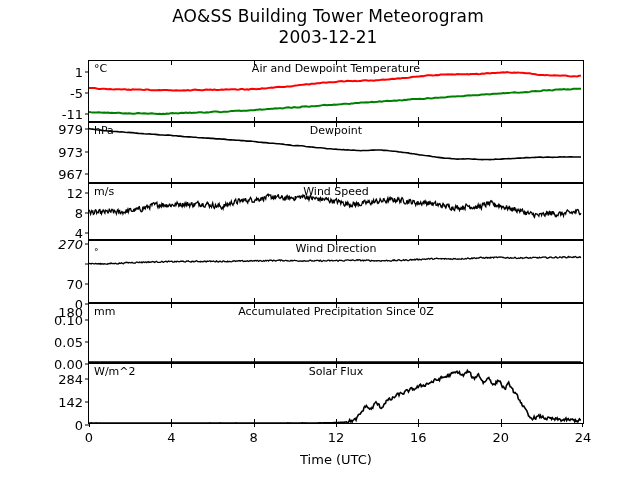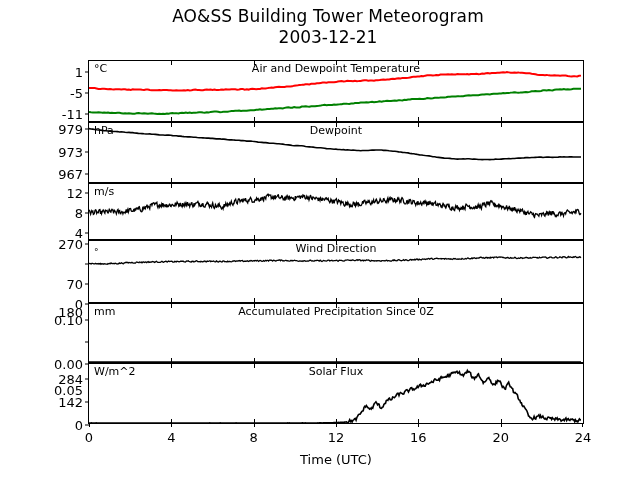--- a/index.html
+++ b/index.html
@@ -191,20 +191,21 @@
       <div class="xtickmark-in-bottom" style="left: 329.333px;"></div>
       <div class="xtickmark-in-top" style="left: 411.667px;"></div>
       <div class="xtickmark-in-bottom" style="left: 411.667px;"></div>
     </div>
 
   <div class="axes" id="panel-wind-speed" style="top:183px; height:57px;">
     <svg class="panel-svg" viewBox="0 0 496 57" preserveAspectRatio="none">
       <polyline id="trace-wind-speed" fill="none" stroke="#000000" stroke-width="1.3" vector-effect="non-scaling-stroke" points="0.00,27.07 0.55,27.40 1.10,29.51 1.65,31.32 2.20,29.17 2.75,27.68 3.30,28.82 3.85,28.16 4.40,31.48 4.95,31.17 5.49,30.12 6.04,27.30 6.59,26.81 7.14,27.05 7.69,30.38 8.24,29.08 8.79,29.65 9.34,29.80 9.89,27.32 10.44,26.56 10.99,26.45 11.54,30.95 12.09,27.74 12.64,30.77 13.19,29.11 13.74,27.87 14.29,26.90 14.84,27.67 15.39,29.41 15.94,30.31 16.48,27.21 17.03,27.74 17.58,27.53 18.13,27.34 18.68,29.84 19.23,29.98 19.78,28.21 20.33,26.28 20.88,27.26 21.43,28.80 21.98,29.18 22.53,27.00 23.08,26.23 23.63,26.80 24.18,28.09 24.73,30.35 25.28,27.06 25.83,27.65 26.38,28.75 26.93,28.99 27.47,30.89 28.02,28.87 28.57,27.00 29.12,26.33 29.67,29.43 30.22,27.90 30.77,27.54 31.32,30.78 31.87,30.81 32.42,29.22 32.97,28.49 33.52,29.10 34.07,30.93 34.62,29.33 35.17,29.15 35.72,29.41 36.27,30.22 36.82,28.85 37.37,26.33 37.92,29.77 38.46,27.71 39.01,26.16 39.56,29.29 40.11,27.65 40.66,25.54 41.21,25.61 41.76,25.50 42.31,27.72 42.86,28.33 43.41,28.27 43.96,28.34 44.51,27.99 45.06,25.72 45.61,28.51 46.16,25.38 46.71,27.69 47.26,25.17 47.81,24.97 48.36,25.83 48.91,24.94 49.45,25.75 50.00,23.83 50.55,23.52 51.10,25.93 51.65,27.35 52.20,28.48 52.75,28.78 53.30,28.48 53.85,24.95 54.40,26.09 54.95,24.23 55.50,25.22 56.05,23.99 56.60,25.35 57.15,23.41 57.70,23.31 58.25,21.40 58.80,24.26 59.35,23.02 59.90,23.26 60.44,24.50 60.99,25.81 61.54,21.41 62.09,21.08 62.64,20.54 63.19,22.21 63.74,20.24 64.29,19.85 64.84,19.49 65.39,20.05 65.94,21.21 66.49,19.74 67.04,20.21 67.59,19.93 68.14,19.13 68.69,23.21 69.24,24.63 69.79,22.71 70.34,21.89 70.89,23.82 71.43,21.91 71.98,22.77 72.53,23.71 73.08,20.62 73.63,22.17 74.18,19.88 74.73,22.78 75.28,21.73 75.83,22.05 76.38,23.32 76.93,22.61 77.48,20.80 78.03,23.63 78.58,23.65 79.13,22.37 79.68,23.07 80.23,22.11 80.78,20.88 81.33,21.16 81.88,23.13 82.42,23.43 82.97,21.78 83.52,21.15 84.07,21.44 84.62,22.36 85.17,22.87 85.72,22.89 86.27,21.39 86.82,19.36 87.37,22.21 87.92,21.00 88.47,18.85 89.02,20.07 89.57,20.32 90.12,22.69 90.67,21.38 91.22,23.33 91.77,19.56 92.32,22.41 92.87,22.40 93.41,23.53 93.96,19.83 94.51,22.90 95.06,22.44 95.61,20.51 96.16,22.95 96.71,21.19 97.26,19.62 97.81,22.13 98.36,20.42 98.91,18.81 99.46,22.21 100.01,21.62 100.56,20.81 101.11,23.39 101.66,21.49 102.21,21.24 102.76,19.50 103.31,19.42 103.86,22.32 104.40,23.73 104.95,22.71 105.50,19.82 106.05,22.10 106.60,20.91 107.15,19.68 107.70,19.47 108.25,19.46 108.80,18.96 109.35,18.05 109.90,19.53 110.45,22.45 111.00,20.92 111.55,22.42 112.10,23.45 112.65,23.32 113.20,21.40 113.75,22.14 114.30,19.83 114.85,22.75 115.39,23.76 115.94,23.90 116.49,23.91 117.04,21.51 117.59,21.44 118.14,19.93 118.69,18.88 119.24,20.34 119.79,19.98 120.34,22.08 120.89,23.76 121.44,21.06 121.99,23.00 122.54,23.08 123.09,24.12 123.64,21.09 124.19,19.53 124.74,22.27 125.29,24.30 125.84,25.32 126.38,24.38 126.93,21.13 127.48,22.17 128.03,23.98 128.58,23.56 129.13,22.41 129.68,21.04 130.23,22.84 130.78,20.79 131.33,22.92 131.88,22.98 132.43,24.45 132.98,25.68 133.53,24.73 134.08,24.11 134.63,25.80 135.18,23.11 135.73,20.86 136.28,23.16 136.83,22.26 137.37,19.69 137.92,21.58 138.47,22.58 139.02,20.49 139.57,22.31 140.12,20.88 140.67,21.27 141.22,19.87 141.77,21.52 142.32,19.59 142.87,17.79 143.42,20.28 143.97,21.14 144.52,22.05 145.07,20.22 145.62,20.29 146.17,17.08 146.72,16.61 147.27,15.72 147.82,18.32 148.36,19.81 148.91,20.51 149.46,17.54 150.01,15.51 150.56,15.32 151.11,16.16 151.66,18.47 152.21,17.06 152.76,17.53 153.31,16.15 153.86,15.89 154.41,19.08 154.96,17.31 155.51,15.59 156.06,16.08 156.61,17.01 157.16,14.76 157.71,17.15 158.26,17.89 158.81,18.79 159.35,19.71 159.90,16.28 160.45,18.33 161.00,15.83 161.55,15.40 162.10,13.93 162.65,14.91 163.20,16.29 163.75,18.63 164.30,18.95 164.85,18.70 165.40,18.56 165.95,18.76 166.50,16.70 167.05,16.53 167.60,16.77 168.15,14.74 168.70,16.35 169.25,14.94 169.80,14.74 170.34,16.67 170.89,17.83 171.44,17.19 171.99,15.73 172.54,17.35 173.09,13.82 173.64,15.80 174.19,13.32 174.74,16.59 175.29,17.54 175.84,13.56 176.39,13.33 176.94,14.36 177.49,15.51 178.04,12.13 178.59,11.97 179.14,10.91 179.69,10.54 180.24,12.21 180.79,11.16 181.33,11.56 181.88,11.45 182.43,11.34 182.98,14.92 183.53,13.86 184.08,14.60 184.63,13.11 185.18,15.19 185.73,13.58 186.28,14.55 186.83,11.63 187.38,14.68 187.93,13.70 188.48,13.17 189.03,12.60 189.58,11.33 190.13,11.18 190.68,14.06 191.23,14.44 191.78,15.06 192.32,14.14 192.87,14.06 193.42,12.20 193.97,12.42 194.52,14.54 195.07,16.47 195.62,16.16 196.17,14.74 196.72,17.18 197.27,14.41 197.82,16.18 198.37,12.95 198.92,11.84 199.47,13.08 200.02,16.27 200.57,13.63 201.12,12.03 201.67,15.66 202.22,14.68 202.77,13.77 203.31,13.73 203.86,14.74 204.41,14.61 204.96,14.32 205.51,16.14 206.06,17.12 206.61,16.56 207.16,12.50 207.71,14.97 208.26,13.60 208.81,13.61 209.36,12.83 209.91,12.79 210.46,13.45 211.01,12.41 211.56,12.33 212.11,15.28 212.66,13.34 213.21,12.49 213.76,13.31 214.30,13.74 214.85,11.32 215.40,11.85 215.95,12.98 216.50,12.30 217.05,15.23 217.60,15.57 218.15,14.93 218.70,12.49 219.25,13.49 219.80,16.12 220.35,14.22 220.90,16.61 221.45,14.77 222.00,12.41 222.55,11.99 223.10,13.71 223.65,15.62 224.20,15.96 224.75,13.47 225.29,13.59 225.84,14.40 226.39,14.81 226.94,15.55 227.49,14.64 228.04,13.81 228.59,14.37 229.14,14.79 229.69,15.42 230.24,17.62 230.79,14.17 231.34,15.88 231.89,17.22 232.44,14.03 232.99,14.83 233.54,16.99 234.09,16.92 234.64,14.87 235.19,15.34 235.74,15.48 236.28,16.76 236.83,16.30 237.38,14.65 237.93,15.19 238.48,14.56 239.03,16.13 239.58,15.99 240.13,15.06 240.68,17.38 241.23,18.10 241.78,19.30 242.33,18.48 242.88,15.55 243.43,16.57 243.98,18.38 244.53,20.20 245.08,16.23 245.63,17.89 246.18,20.05 246.73,16.75 247.27,16.73 247.82,15.89 248.37,15.23 248.92,17.48 249.47,19.96 250.02,18.77 250.57,16.64 251.12,17.56 251.67,17.38 252.22,18.86 252.77,20.65 253.32,17.97 253.87,19.14 254.42,18.75 254.97,18.51 255.52,20.63 256.07,22.15 256.62,22.86 257.17,22.44 257.72,19.34 258.26,20.56 258.81,18.61 259.36,22.12 259.91,18.91 260.46,20.27 261.01,20.98 261.56,23.24 262.11,21.47 262.66,23.08 263.21,22.23 263.76,23.50 264.31,23.60 264.86,21.42 265.41,18.83 265.96,19.11 266.51,21.49 267.06,20.43 267.61,23.03 268.16,21.53 268.71,19.38 269.25,21.44 269.80,19.59 270.35,19.42 270.90,22.36 271.45,21.32 272.00,22.17 272.55,22.36 273.10,22.43 273.65,21.72 274.20,20.12 274.75,17.89 275.30,20.33 275.85,17.72 276.40,16.88 276.95,16.76 277.50,19.00 278.05,20.45 278.60,18.62 279.15,19.44 279.70,19.20 280.24,17.35 280.79,18.50 281.34,17.49 281.89,19.17 282.44,20.66 282.99,21.40 283.54,20.02 284.09,18.07 284.64,19.47 285.19,17.75 285.74,16.31 286.29,19.92 286.84,18.36 287.39,18.46 287.94,16.71 288.49,15.76 289.04,16.98 289.59,19.72 290.14,19.03 290.69,19.79 291.23,18.80 291.78,17.38 292.33,15.28 292.88,16.44 293.43,17.86 293.98,18.65 294.53,18.00 295.08,18.15 295.63,15.36 296.18,15.18 296.73,17.02 297.28,17.47 297.83,18.91 298.38,18.04 298.93,19.11 299.48,15.92 300.03,14.46 300.58,18.17 301.13,17.01 301.68,14.89 302.22,14.01 302.77,16.82 303.32,14.65 303.87,14.35 304.42,14.89 304.97,16.79 305.52,18.57 306.07,18.26 306.62,14.67 307.17,17.05 307.72,18.60 308.27,16.88 308.82,18.18 309.37,17.86 309.92,14.86 310.47,15.77 311.02,14.65 311.57,16.64 312.12,19.03 312.67,17.43 313.21,18.29 313.76,15.10 314.31,14.08 314.86,14.80 315.41,16.14 315.96,18.93 316.51,20.11 317.06,20.53 317.61,20.66 318.16,20.55 318.71,19.06 319.26,16.87 319.81,19.38 320.36,17.61 320.91,20.32 321.46,18.37 322.01,16.23 322.56,16.11 323.11,17.04 323.66,20.53 324.20,20.64 324.75,19.90 325.30,17.04 325.85,17.37 326.40,17.26 326.95,19.62 327.50,20.35 328.05,22.06 328.60,20.25 329.15,19.39 329.70,20.63 330.25,17.86 330.80,20.59 331.35,21.11 331.90,20.09 332.45,19.88 333.00,18.70 333.55,21.16 334.10,21.82 334.65,19.90 335.19,19.39 335.74,18.59 336.29,21.18 336.84,17.88 337.39,17.27 337.94,19.47 338.49,18.64 339.04,21.48 339.59,19.89 340.14,20.85 340.69,18.06 341.24,21.55 341.79,19.74 342.34,17.49 342.89,20.32 343.44,20.59 343.99,19.86 344.54,22.42 345.09,19.09 345.64,21.39 346.18,19.93 346.73,19.84 347.28,19.07 347.83,18.26 348.38,21.90 348.93,22.06 349.48,21.74 350.03,20.70 350.58,22.41 351.13,20.74 351.68,20.94 352.23,20.40 352.78,21.60 353.33,23.44 353.88,22.93 354.43,24.92 354.98,21.49 355.53,20.08 356.08,20.88 356.63,23.33 357.17,21.32 357.72,24.03 358.27,24.90 358.82,23.44 359.37,21.19 359.92,21.14 360.47,20.87 361.02,23.02 361.57,21.90 362.12,24.53 362.67,26.22 363.22,26.79 363.77,27.15 364.32,23.59 364.87,25.54 365.42,24.31 365.97,25.81 366.52,27.14 367.07,27.59 367.62,24.32 368.16,22.72 368.71,25.30 369.26,22.84 369.81,22.61 370.36,26.29 370.91,23.74 371.46,25.99 372.01,27.36 372.56,24.64 373.11,26.75 373.66,24.24 374.21,24.77 374.76,26.37 375.31,22.41 375.86,25.52 376.41,24.31 376.96,25.29 377.51,26.33 378.06,22.10 378.61,20.89 379.15,21.35 379.70,22.18 380.25,22.99 380.80,23.07 381.35,23.25 381.90,22.67 382.45,25.31 383.00,25.48 383.55,24.12 384.10,24.28 384.65,25.54 385.20,25.60 385.75,24.79 386.30,24.06 386.85,25.34 387.40,24.36 387.95,23.34 388.50,25.49 389.05,22.74 389.60,25.86 390.14,23.02 390.69,21.37 391.24,24.45 391.79,22.40 392.34,24.20 392.89,22.28 393.44,24.68 393.99,25.91 394.54,22.53 395.09,20.38 395.64,21.42 396.19,19.87 396.74,19.50 397.29,21.24 397.84,22.92 398.39,23.55 398.94,19.73 399.49,18.67 400.04,18.79 400.59,21.90 401.13,18.34 401.68,20.19 402.23,21.47 402.78,18.36 403.33,17.48 403.88,18.41 404.43,17.60 404.98,18.54 405.53,19.17 406.08,21.33 406.63,22.25 407.18,19.43 407.73,22.67 408.28,21.75 408.83,23.42 409.38,22.57 409.93,22.40 410.48,23.20 411.03,21.65 411.58,23.99 412.12,22.00 412.67,23.23 413.22,22.45 413.77,23.17 414.32,25.15 414.87,23.23 415.42,23.82 415.97,23.26 416.52,24.08 417.07,25.92 417.62,25.11 418.17,25.60 418.72,24.16 419.27,22.08 419.82,25.35 420.37,26.77 420.92,24.75 421.47,25.11 422.02,22.79 422.57,25.22 423.11,27.31 423.66,24.53 424.21,27.41 424.76,27.93 425.31,24.40 425.86,27.09 426.41,26.92 426.96,24.53 427.51,24.56 428.06,28.01 428.61,25.46 429.16,28.41 429.71,29.31 430.26,27.18 430.81,26.10 431.36,27.38 431.91,27.63 432.46,29.02 433.01,25.63 433.56,28.75 434.10,26.81 434.65,26.82 435.20,26.10 435.75,28.49 436.30,28.85 436.85,31.55 437.40,29.00 437.95,30.69 438.50,28.70 439.05,31.88 439.60,29.80 440.15,29.41 440.70,28.46 441.25,30.55 441.80,31.00 442.35,30.79 442.90,29.53 443.45,28.84 444.00,29.53 444.55,29.64 445.09,31.62 445.64,31.79 446.19,30.83 446.74,33.97 447.29,34.54 447.84,31.96 448.39,30.79 448.94,31.14 449.49,31.03 450.04,31.10 450.59,31.98 451.14,32.58 451.69,33.42 452.24,30.94 452.79,30.77 453.34,30.61 453.89,30.42 454.44,32.66 454.99,30.90 455.54,30.42 456.08,29.77 456.63,31.40 457.18,32.86 457.73,33.39 458.28,30.07 458.83,32.36 459.38,29.06 459.93,29.97 460.48,29.32 461.03,32.61 461.58,30.55 462.13,28.87 462.68,30.46 463.23,28.48 463.78,31.86 464.33,31.95 464.88,28.75 465.43,28.75 465.98,30.65 466.53,29.32 467.07,30.29 467.62,31.78 468.17,33.56 468.72,32.73 469.27,33.58 469.82,32.16 470.37,32.59 470.92,32.82 471.47,30.61 472.02,29.39 472.57,29.01 473.12,29.09 473.67,32.45 474.22,31.53 474.77,28.77 475.32,31.05 475.87,31.13 476.42,33.07 476.97,30.62 477.52,29.88 478.06,29.80 478.61,30.98 479.16,28.95 479.71,27.80 480.26,26.89 480.81,27.45 481.36,28.14 481.91,28.28 482.46,29.15 483.01,30.04 483.56,29.52 484.11,29.88 484.66,29.06 485.21,30.52 485.76,29.54 486.31,28.56 486.86,28.67 487.41,29.47 487.96,30.28 488.51,27.64 489.05,29.10 489.60,26.94 490.15,26.65 490.70,26.49 491.25,26.80 491.80,28.73 492.35,31.03 492.90,31.72 493.45,31.10 494.00,30.31"></polyline>
     </svg>
     <div class="unit-label">m/s</div>
+    <div class="panel-title">Wind Speed</div>
   <div class="ytickmark" style="top: 9.07965px;"></div>
       <div class="ytick" style="top: 9.07965px;">12</div>
       <div class="ytickmark" style="top: 29.2566px;"></div>
       <div class="ytick" style="top: 29.2566px;">8</div>
       <div class="ytickmark" style="top: 49.4336px;"></div>
       <div class="ytick" style="top: 49.4336px;">4</div>
       <div class="xtickmark-in-top" style="left: 82.3333px;"></div>
       <div class="xtickmark-in-bottom" style="left: 82.3333px;"></div>
       <div class="xtickmark-in-top" style="left: 164.667px;"></div>
       <div class="xtickmark-in-bottom" style="left: 164.667px;"></div>
@@ -216,21 +217,21 @@
       <div class="xtickmark-in-bottom" style="left: 411.667px;"></div>
     </div>
 
   <div class="axes" id="panel-wind-direction" style="top:240px; height:63px;">
     <svg class="panel-svg" viewBox="0 0 496 63" preserveAspectRatio="none">
       <polyline id="trace-wind-direction" fill="none" stroke="#000000" stroke-width="1.3" vector-effect="non-scaling-stroke" points="0.00,23.47 0.71,23.09 1.41,23.43 2.12,23.79 2.83,23.21 3.53,23.19 4.24,23.37 4.95,23.72 5.65,23.71 6.36,23.07 7.07,23.65 7.77,23.45 8.48,23.50 9.19,23.79 9.89,23.34 10.60,23.68 11.31,23.06 12.01,24.01 12.72,23.42 13.43,23.70 14.13,23.43 14.84,24.02 15.55,23.54 16.25,23.66 16.96,23.85 17.67,23.95 18.37,24.03 19.08,23.34 19.79,23.67 20.49,23.44 21.20,22.85 21.91,23.38 22.62,22.80 23.32,23.30 24.03,23.41 24.74,23.09 25.44,23.50 26.15,22.91 26.86,23.14 27.56,23.59 28.27,23.67 28.98,23.72 29.68,23.40 30.39,22.69 31.10,23.22 31.80,23.08 32.51,22.48 33.22,22.91 33.92,23.29 34.63,23.52 35.34,22.46 36.04,22.81 36.75,22.08 37.46,21.93 38.16,22.52 38.87,22.11 39.58,22.71 40.28,22.19 40.99,22.35 41.70,22.46 42.40,22.55 43.11,22.04 43.82,22.58 44.52,22.79 45.23,22.67 45.94,22.84 46.64,22.78 47.35,21.89 48.06,21.67 48.76,21.97 49.47,22.12 50.18,22.45 50.88,21.62 51.59,21.93 52.30,22.32 53.00,21.80 53.71,22.29 54.42,21.53 55.12,21.93 55.83,22.14 56.54,21.58 57.24,21.86 57.95,22.33 58.66,21.63 59.36,21.20 60.07,22.08 60.78,21.72 61.48,21.97 62.19,21.70 62.90,21.79 63.61,21.19 64.31,21.50 65.02,21.45 65.73,22.12 66.43,21.81 67.14,21.18 67.85,20.87 68.55,21.80 69.26,22.00 69.97,22.09 70.67,22.13 71.38,22.12 72.09,21.95 72.79,21.05 73.50,21.07 74.21,21.87 74.91,21.99 75.62,21.40 76.33,21.25 77.03,20.90 77.74,20.93 78.45,21.85 79.15,21.20 79.86,20.76 80.57,21.30 81.27,21.07 81.98,21.05 82.69,20.75 83.39,20.99 84.10,21.71 84.81,21.75 85.51,21.76 86.22,21.04 86.93,21.30 87.63,21.72 88.34,20.85 89.05,20.98 89.75,21.21 90.46,21.47 91.17,21.37 91.87,20.89 92.58,20.91 93.29,20.93 93.99,20.91 94.70,20.91 95.41,21.59 96.11,21.64 96.82,21.82 97.53,21.03 98.23,20.59 98.94,20.71 99.65,20.49 100.35,21.15 101.06,21.26 101.77,21.44 102.47,21.88 103.18,20.92 103.89,20.76 104.60,21.56 105.30,21.06 106.01,21.51 106.72,21.14 107.42,20.56 108.13,20.40 108.84,20.86 109.54,21.45 110.25,21.25 110.96,21.38 111.66,21.68 112.37,20.94 113.08,21.34 113.78,21.44 114.49,21.58 115.20,20.85 115.90,20.56 116.61,21.31 117.32,20.93 118.02,21.52 118.73,20.74 119.44,21.08 120.14,21.10 120.85,20.47 121.56,20.46 122.26,21.25 122.97,20.82 123.68,20.98 124.38,21.02 125.09,20.60 125.80,21.24 126.50,21.56 127.21,21.47 127.92,20.62 128.62,21.07 129.33,21.62 130.04,21.66 130.74,21.10 131.45,20.76 132.16,21.11 132.86,21.51 133.57,21.78 134.28,20.77 134.98,20.51 135.69,20.80 136.40,21.53 137.10,21.27 137.81,21.27 138.52,21.65 139.22,20.78 139.93,21.49 140.64,21.17 141.34,21.19 142.05,21.23 142.76,21.50 143.46,21.30 144.17,20.83 144.88,20.53 145.59,20.63 146.29,20.31 147.00,21.08 147.71,20.78 148.41,20.58 149.12,20.71 149.83,20.28 150.53,20.61 151.24,20.24 151.95,20.87 152.65,20.26 153.36,20.21 154.07,20.02 154.77,20.99 155.48,21.13 156.19,20.88 156.89,20.92 157.60,20.92 158.31,20.77 159.01,20.46 159.72,20.86 160.43,21.17 161.13,20.43 161.84,20.76 162.55,20.08 163.25,20.27 163.96,20.88 164.67,20.40 165.37,20.24 166.08,20.69 166.79,20.04 167.49,20.28 168.20,20.67 168.91,19.99 169.61,20.47 170.32,21.00 171.03,20.41 171.73,20.05 172.44,20.19 173.15,20.74 173.85,20.95 174.56,20.78 175.27,20.21 175.97,20.83 176.68,20.54 177.39,19.90 178.09,20.58 178.80,19.93 179.51,19.98 180.21,20.72 180.92,20.11 181.63,19.63 182.33,19.90 183.04,19.86 183.75,20.20 184.45,20.70 185.16,19.78 185.87,20.01 186.58,20.25 187.28,20.63 187.99,20.59 188.70,20.07 189.40,20.04 190.11,20.01 190.82,19.61 191.52,19.50 192.23,20.45 192.94,19.64 193.64,19.67 194.35,20.53 195.06,20.42 195.76,20.78 196.47,20.38 197.18,19.97 197.88,19.97 198.59,20.52 199.30,20.28 200.00,20.43 200.71,20.82 201.42,20.86 202.12,20.49 202.83,19.88 203.54,20.47 204.24,20.19 204.95,20.54 205.66,20.14 206.36,19.86 207.07,20.21 207.78,20.23 208.48,20.24 209.19,20.53 209.90,20.78 210.60,21.00 211.31,20.55 212.02,20.74 212.72,20.66 213.43,20.96 214.14,20.57 214.84,21.01 215.55,20.47 216.26,20.28 216.96,20.43 217.67,20.98 218.38,20.85 219.08,20.59 219.79,20.73 220.50,20.78 221.20,20.24 221.91,19.87 222.62,19.73 223.32,20.60 224.03,20.78 224.74,20.32 225.44,20.82 226.15,20.80 226.86,20.11 227.57,20.29 228.27,20.20 228.98,19.85 229.69,19.99 230.39,20.20 231.10,20.72 231.81,20.11 232.51,19.96 233.22,20.93 233.93,21.19 234.63,20.73 235.34,20.19 236.05,20.34 236.75,20.54 237.46,20.50 238.17,20.78 238.87,20.52 239.58,19.97 240.29,19.80 240.99,19.84 241.70,20.59 242.41,20.28 243.11,20.18 243.82,19.89 244.53,20.48 245.23,20.45 245.94,20.35 246.65,20.24 247.35,20.28 248.06,20.02 248.77,19.80 249.47,20.65 250.18,20.86 250.89,20.16 251.59,19.84 252.30,20.03 253.01,20.11 253.71,20.08 254.42,20.53 255.13,20.60 255.83,20.73 256.54,20.54 257.25,19.85 257.95,19.77 258.66,19.80 259.37,19.60 260.07,19.49 260.78,19.87 261.49,20.02 262.19,19.91 262.90,20.29 263.61,20.10 264.31,19.52 265.02,19.44 265.73,19.83 266.43,20.36 267.14,20.33 267.85,20.16 268.56,19.53 269.26,19.36 269.97,20.03 270.68,19.53 271.38,19.31 272.09,19.38 272.80,20.38 273.50,20.15 274.21,20.28 274.92,19.69 275.62,20.45 276.33,19.88 277.04,20.23 277.74,20.15 278.45,19.57 279.16,19.64 279.86,19.65 280.57,19.61 281.28,19.97 281.98,20.68 282.69,20.96 283.40,20.04 284.10,20.42 284.81,20.35 285.52,20.26 286.22,20.87 286.93,20.25 287.64,20.45 288.34,20.42 289.05,20.69 289.76,20.23 290.46,20.26 291.17,20.46 291.88,20.37 292.58,20.83 293.29,20.97 294.00,20.27 294.70,20.34 295.41,20.32 296.12,20.44 296.82,20.37 297.53,20.56 298.24,20.00 298.94,19.93 299.65,20.68 300.36,20.25 301.06,20.35 301.77,20.60 302.48,20.84 303.18,20.63 303.89,20.78 304.60,20.02 305.30,19.54 306.01,20.23 306.72,19.60 307.42,20.28 308.13,20.07 308.84,20.49 309.55,20.28 310.25,19.52 310.96,19.37 311.67,19.59 312.37,20.07 313.08,20.25 313.79,20.36 314.49,20.14 315.20,19.85 315.91,19.28 316.61,20.16 317.32,19.72 318.03,19.21 318.73,19.36 319.44,20.09 320.15,20.14 320.85,20.27 321.56,19.81 322.27,19.15 322.97,19.08 323.68,19.71 324.39,19.13 325.09,19.41 325.80,19.23 326.51,19.53 327.21,18.80 327.92,19.48 328.63,18.76 329.33,18.32 330.04,19.23 330.75,19.54 331.45,18.69 332.16,19.21 332.87,19.26 333.57,19.54 334.28,18.84 334.99,18.60 335.69,18.74 336.40,18.91 337.11,18.61 337.81,19.03 338.52,18.78 339.23,18.45 339.93,18.64 340.64,18.10 341.35,18.12 342.05,18.83 342.76,18.26 343.47,18.00 344.17,17.75 344.88,18.80 345.59,19.01 346.29,18.71 347.00,18.26 347.71,18.20 348.41,17.85 349.12,17.71 349.83,17.92 350.54,18.31 351.24,18.13 351.95,18.26 352.66,18.37 353.36,18.06 354.07,18.49 354.78,18.19 355.48,18.28 356.19,18.16 356.90,18.73 357.60,18.20 358.31,17.97 359.02,18.72 359.72,18.56 360.43,18.49 361.14,18.36 361.84,18.62 362.55,18.41 363.26,18.92 363.96,18.52 364.67,19.07 365.38,18.52 366.08,18.14 366.79,18.43 367.50,18.11 368.20,18.49 368.91,18.66 369.62,18.96 370.32,18.50 371.03,18.77 371.74,18.42 372.44,18.64 373.15,18.65 373.86,18.84 374.56,17.91 375.27,18.51 375.98,18.62 376.68,18.73 377.39,18.58 378.10,18.08 378.80,18.49 379.51,18.09 380.22,17.58 380.92,17.76 381.63,18.29 382.34,18.44 383.04,18.33 383.75,18.26 384.46,17.46 385.16,18.12 385.87,17.49 386.58,17.63 387.28,17.32 387.99,18.05 388.70,18.14 389.40,17.59 390.11,17.65 390.82,17.56 391.53,17.65 392.23,17.18 392.94,16.75 393.65,16.77 394.35,17.20 395.06,17.48 395.77,17.12 396.47,17.76 397.18,17.94 397.89,17.08 398.59,17.29 399.30,16.89 400.01,17.63 400.71,16.96 401.42,17.32 402.13,17.48 402.83,16.74 403.54,17.55 404.25,16.87 404.95,16.95 405.66,16.72 406.37,17.56 407.07,16.69 407.78,16.62 408.49,16.60 409.19,16.49 409.90,17.27 410.61,16.86 411.31,16.66 412.02,16.47 412.73,16.79 413.43,16.38 414.14,16.67 414.85,16.70 415.55,17.04 416.26,17.02 416.97,17.37 417.67,17.52 418.38,17.76 419.09,17.19 419.79,17.33 420.50,16.91 421.21,17.51 421.91,17.84 422.62,17.61 423.33,17.09 424.03,17.76 424.74,17.46 425.45,17.66 426.15,17.58 426.86,17.41 427.57,16.78 428.27,17.14 428.98,17.90 429.69,18.13 430.39,17.85 431.10,17.46 431.81,17.85 432.52,17.89 433.22,17.09 433.93,17.47 434.64,17.24 435.34,17.99 436.05,17.69 436.76,17.65 437.46,17.36 438.17,17.07 438.88,16.80 439.58,17.14 440.29,17.20 441.00,17.86 441.70,17.43 442.41,17.58 443.12,17.06 443.82,17.71 444.53,17.46 445.24,17.10 445.94,16.69 446.65,16.84 447.36,16.87 448.06,16.90 448.77,16.87 449.48,17.37 450.18,17.09 450.89,17.75 451.60,17.38 452.30,16.76 453.01,17.42 453.72,17.29 454.42,17.04 455.13,16.97 455.84,16.56 456.54,16.71 457.25,16.66 457.96,16.38 458.66,16.51 459.37,17.42 460.08,17.80 460.78,17.66 461.49,17.21 462.20,17.08 462.90,16.46 463.61,16.70 464.32,16.71 465.02,17.31 465.73,17.41 466.44,17.45 467.14,17.36 467.85,16.76 468.56,16.35 469.26,16.61 469.97,17.37 470.68,17.54 471.38,17.30 472.09,17.05 472.80,16.34 473.51,16.68 474.21,16.90 474.92,17.33 475.63,16.39 476.33,16.17 477.04,16.62 477.75,16.28 478.45,16.93 479.16,17.36 479.87,17.43 480.57,16.64 481.28,16.04 481.99,16.92 482.69,16.47 483.40,16.46 484.11,16.89 484.81,16.90 485.52,17.00 486.23,16.33 486.93,16.91 487.64,16.28 488.35,15.97 489.05,16.55 489.76,17.03 490.47,17.04 491.17,17.21 491.88,16.68 492.59,16.22 493.29,16.92 494.00,16.26"></polyline>
     </svg>
     <div class="unit-label" style="font-size:9px; top:5px;">°</div>
     <div class="panel-title">Wind Direction</div>
   <div class="ytickmark" style="top: 3.31579px;"></div>
-      <div class="ytick" style="top: 3.31579px;">270</div>
+      <div class="ytick" style="top: 3.31579px; font-style: italic;">270</div>
       <div class="ytickmark" style="top: 23.2105px;"></div>
       <div class="ytick" style="top: 23.2105px; margin-top: 48px;">180</div>
       <div class="ytickmark" style="top: 43.1053px;"></div>
       <div class="ytick" style="top: 43.1053px;">70</div>
       <div class="ytickmark" style="top: 63px;"></div>
       <div class="ytick" style="top: 63px;">0</div>
       <div class="xtickmark-in-top" style="left: 82.3333px;"></div>
       <div class="xtickmark-in-bottom" style="left: 82.3333px;"></div>
       <div class="xtickmark-in-top" style="left: 164.667px;"></div>
       <div class="xtickmark-in-bottom" style="left: 164.667px;"></div>
@@ -244,21 +245,21 @@
 
   <div class="axes" id="panel-precipitation" style="top:303px; height:60px;">
     <svg class="panel-svg" viewBox="0 0 496 60" preserveAspectRatio="none">
       <polyline id="trace-precipitation" fill="none" stroke="#000000" stroke-width="1.6" vector-effect="non-scaling-stroke" points="0.00,60.00 494.00,60.00"></polyline>
     </svg>
     <div class="unit-label">mm</div>
     <div class="panel-title">Accumulated Precipitation Since 0Z</div>
   <div class="ytickmark" style="top: 15.5556px;"></div>
       <div class="ytick" style="top: 15.5556px;">0.10</div>
       <div class="ytickmark" style="top: 37.7778px;"></div>
-      <div class="ytick" style="top: 37.7778px; margin-top: 48px;">0.05</div>
+      <div class="ytick" style="top: 37.7778px;">0.05</div>
       <div class="ytickmark" style="top: 60px;"></div>
       <div class="ytick" style="top: 60px;">0.00</div>
       <div class="xtickmark-in-top" style="left: 82.3333px;"></div>
       <div class="xtickmark-in-bottom" style="left: 82.3333px;"></div>
       <div class="xtickmark-in-top" style="left: 164.667px;"></div>
       <div class="xtickmark-in-bottom" style="left: 164.667px;"></div>
       <div class="xtickmark-in-top" style="left: 247px;"></div>
       <div class="xtickmark-in-bottom" style="left: 247px;"></div>
       <div class="xtickmark-in-top" style="left: 329.333px;"></div>
       <div class="xtickmark-in-bottom" style="left: 329.333px;"></div>

